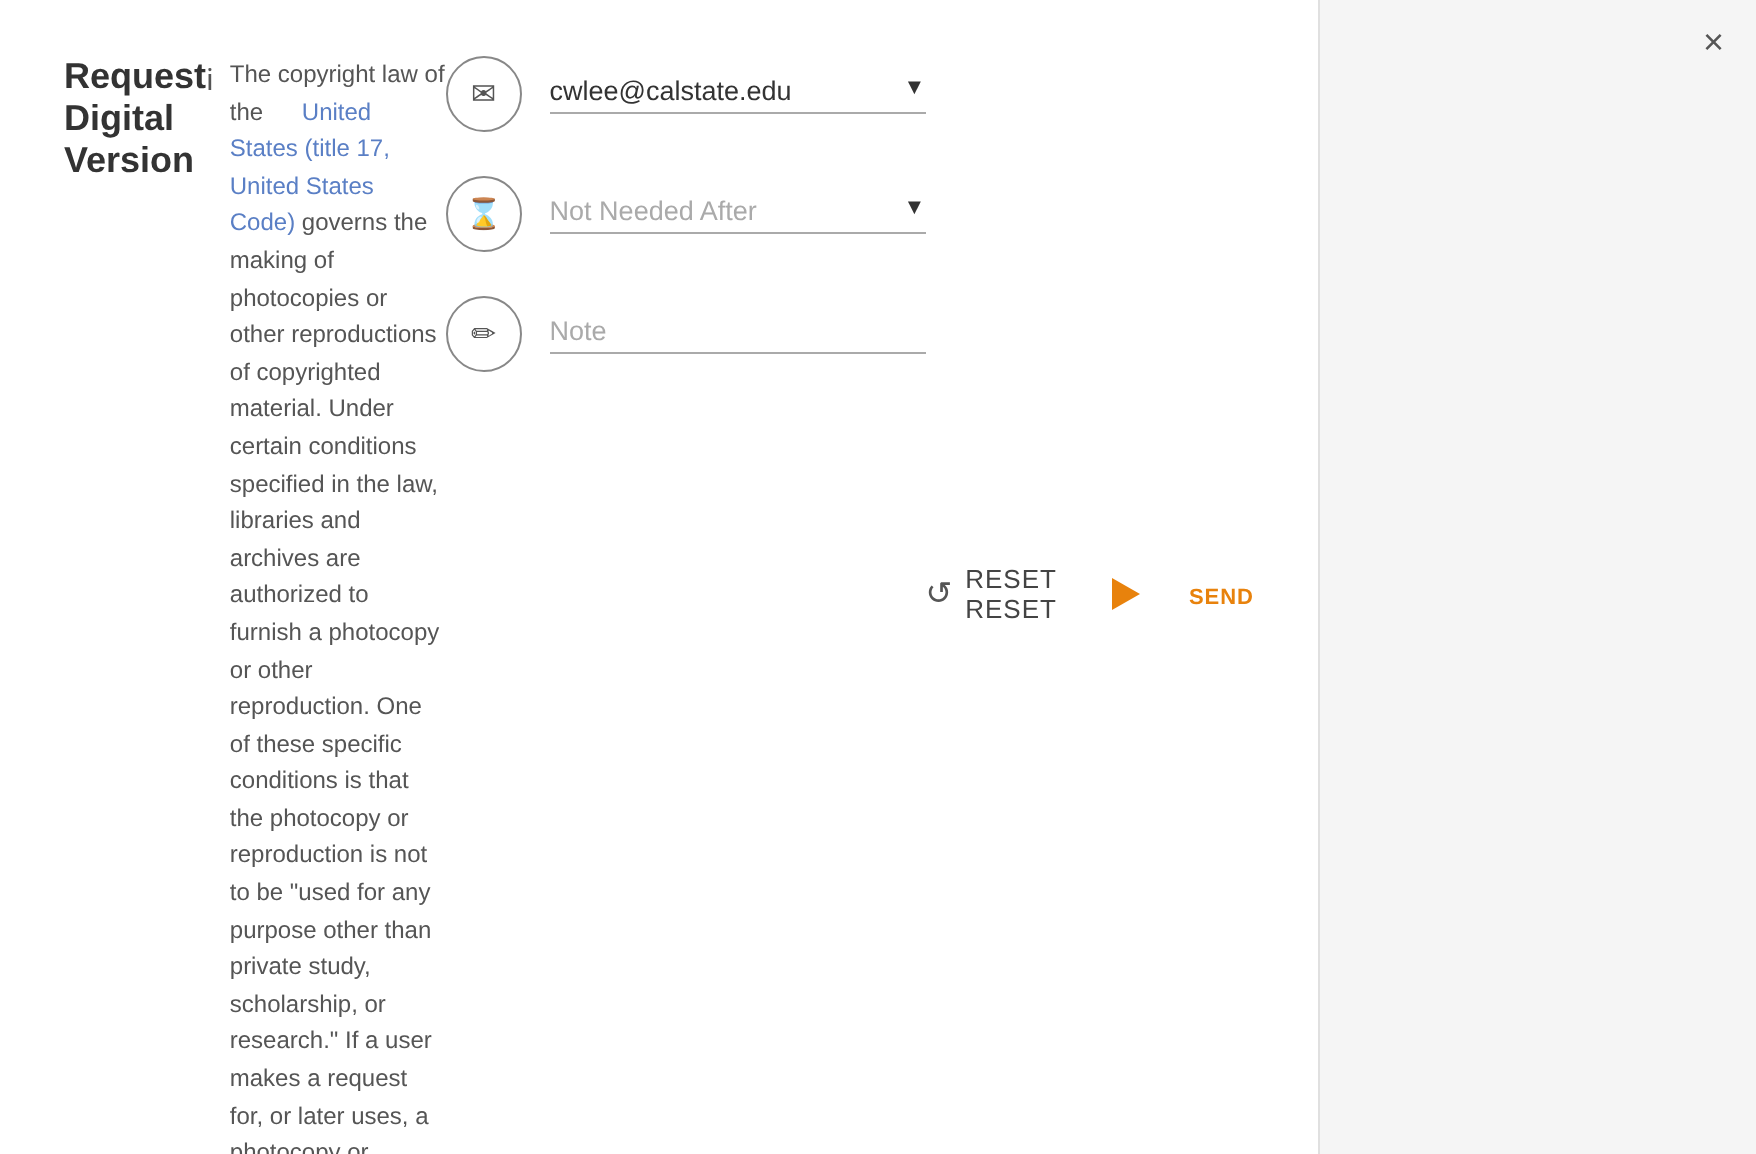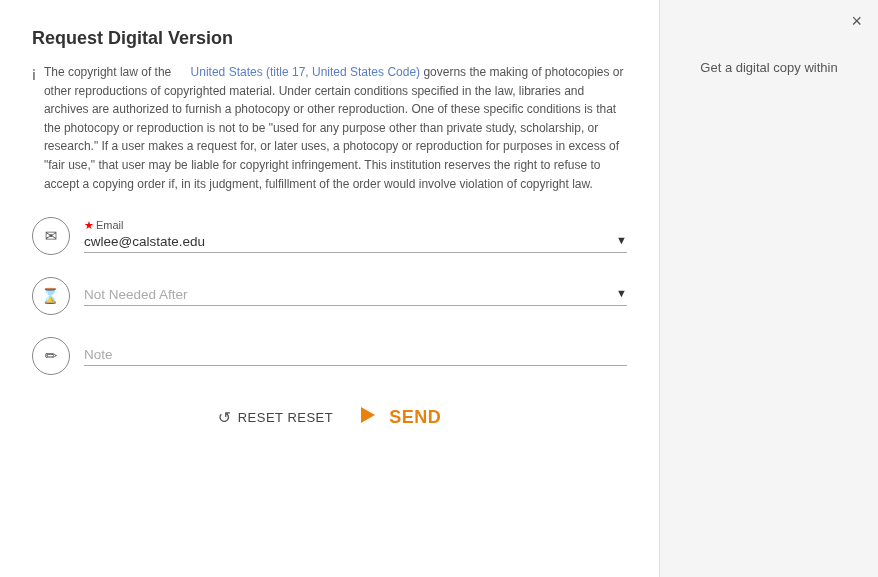--- a/index.html
+++ b/index.html
@@ -9,21 +9,21 @@
       width: 878px;
       height: 577px;
       display: flex;
       overflow: hidden;
     }
 
     .main-panel {
       flex: 1;
       padding: 28px 32px 20px 32px;
       display: flex;
-      flex-direction: column;
+      flex-direction: row;
       border-right: 1px solid #e0e0e0;
     }
 
     .side-panel {
       width: 218px;
       background: #f5f5f5;
       display: flex;
       flex-direction: column;
       align-items: center;
       padding: 20px 16px;
@@ -182,26 +182,26 @@
       letter-spacing: 0.5px;
     }
 
     .reset-icon {
       font-size: 16px;
       color: #555;
     }
 
     .send-btn {
       display: flex;
-      align-items: flex-start;
-      gap: 14px;
+      align-items: flex-end;
+      gap: 24px;
       background: none;
       border: none;
       cursor: pointer;
-      font-size: 18px;
+      font-size: 11px;
       color: #e8820c;
       font-weight: 600;
       letter-spacing: 0.5px;
     }
 
     .send-arrow {
       width: 0;
       height: 0;
       border-top: 8px solid transparent;
       border-bottom: 8px solid transparent;
@@ -225,23 +225,20 @@
       uses, a photocopy or reproduction for purposes in excess of "fair use," that user may be liable for copyright infringement. This institution
       reserves the right to refuse to accept a copying order if, in its judgment, fulfillment of the order would involve violation of copyright law.
     </p>
   </div>
 
   <div class="form-section">
 
     <div class="form-row">
       <div class="field-icon">✉</div>
       <div class="field-wrapper">
-        <div class="field-label">
-          <span class="required-star">★</span><span>Email</span>
-        </div>
         <div class="field-input-row">
           <input class="field-input" type="text" value="cwlee@calstate.edu" style="">
           <span class="dropdown-arrow">▼</span>
         </div>
       </div>
     </div>
 
     <div class="form-row">
       <div class="field-icon">⌛</div>
       <div class="field-wrapper">
@@ -272,15 +269,14 @@
       <span class="send-arrow"></span>
       <span>SEND</span>
     </button>
   </div>
 
 </div>
 
 <div class="side-panel">
   <button class="close-button">×</button>
   <div class="side-info">
-    <div class="get-copy-text">Get a digital copy within</div>
   </div>
 </div>
 
 </body></html>

